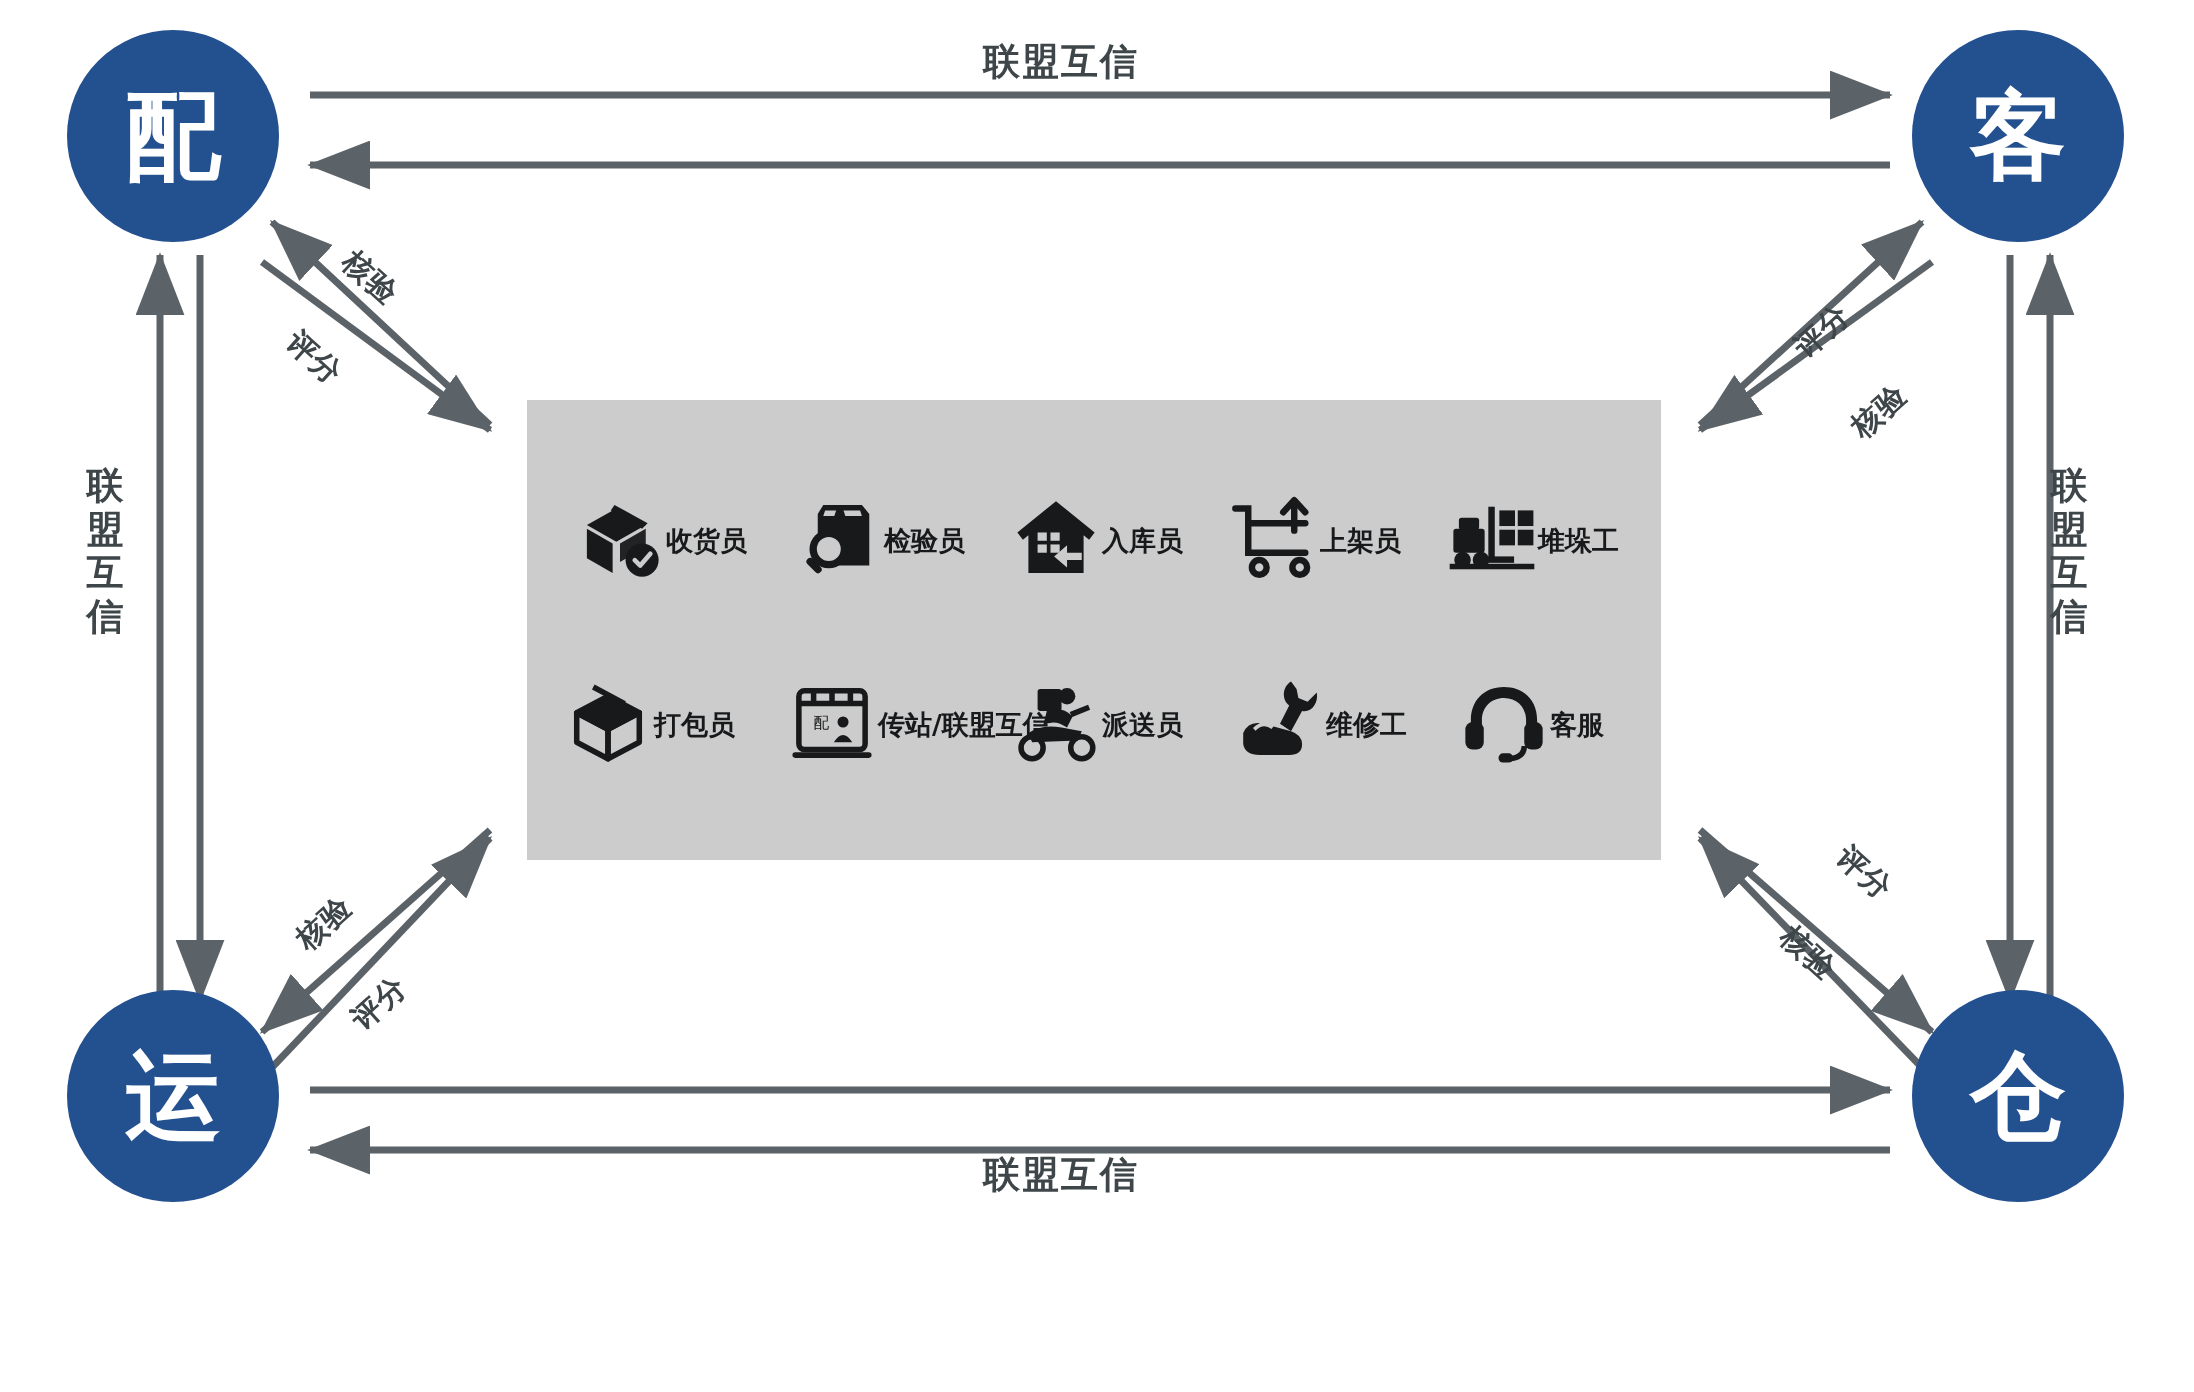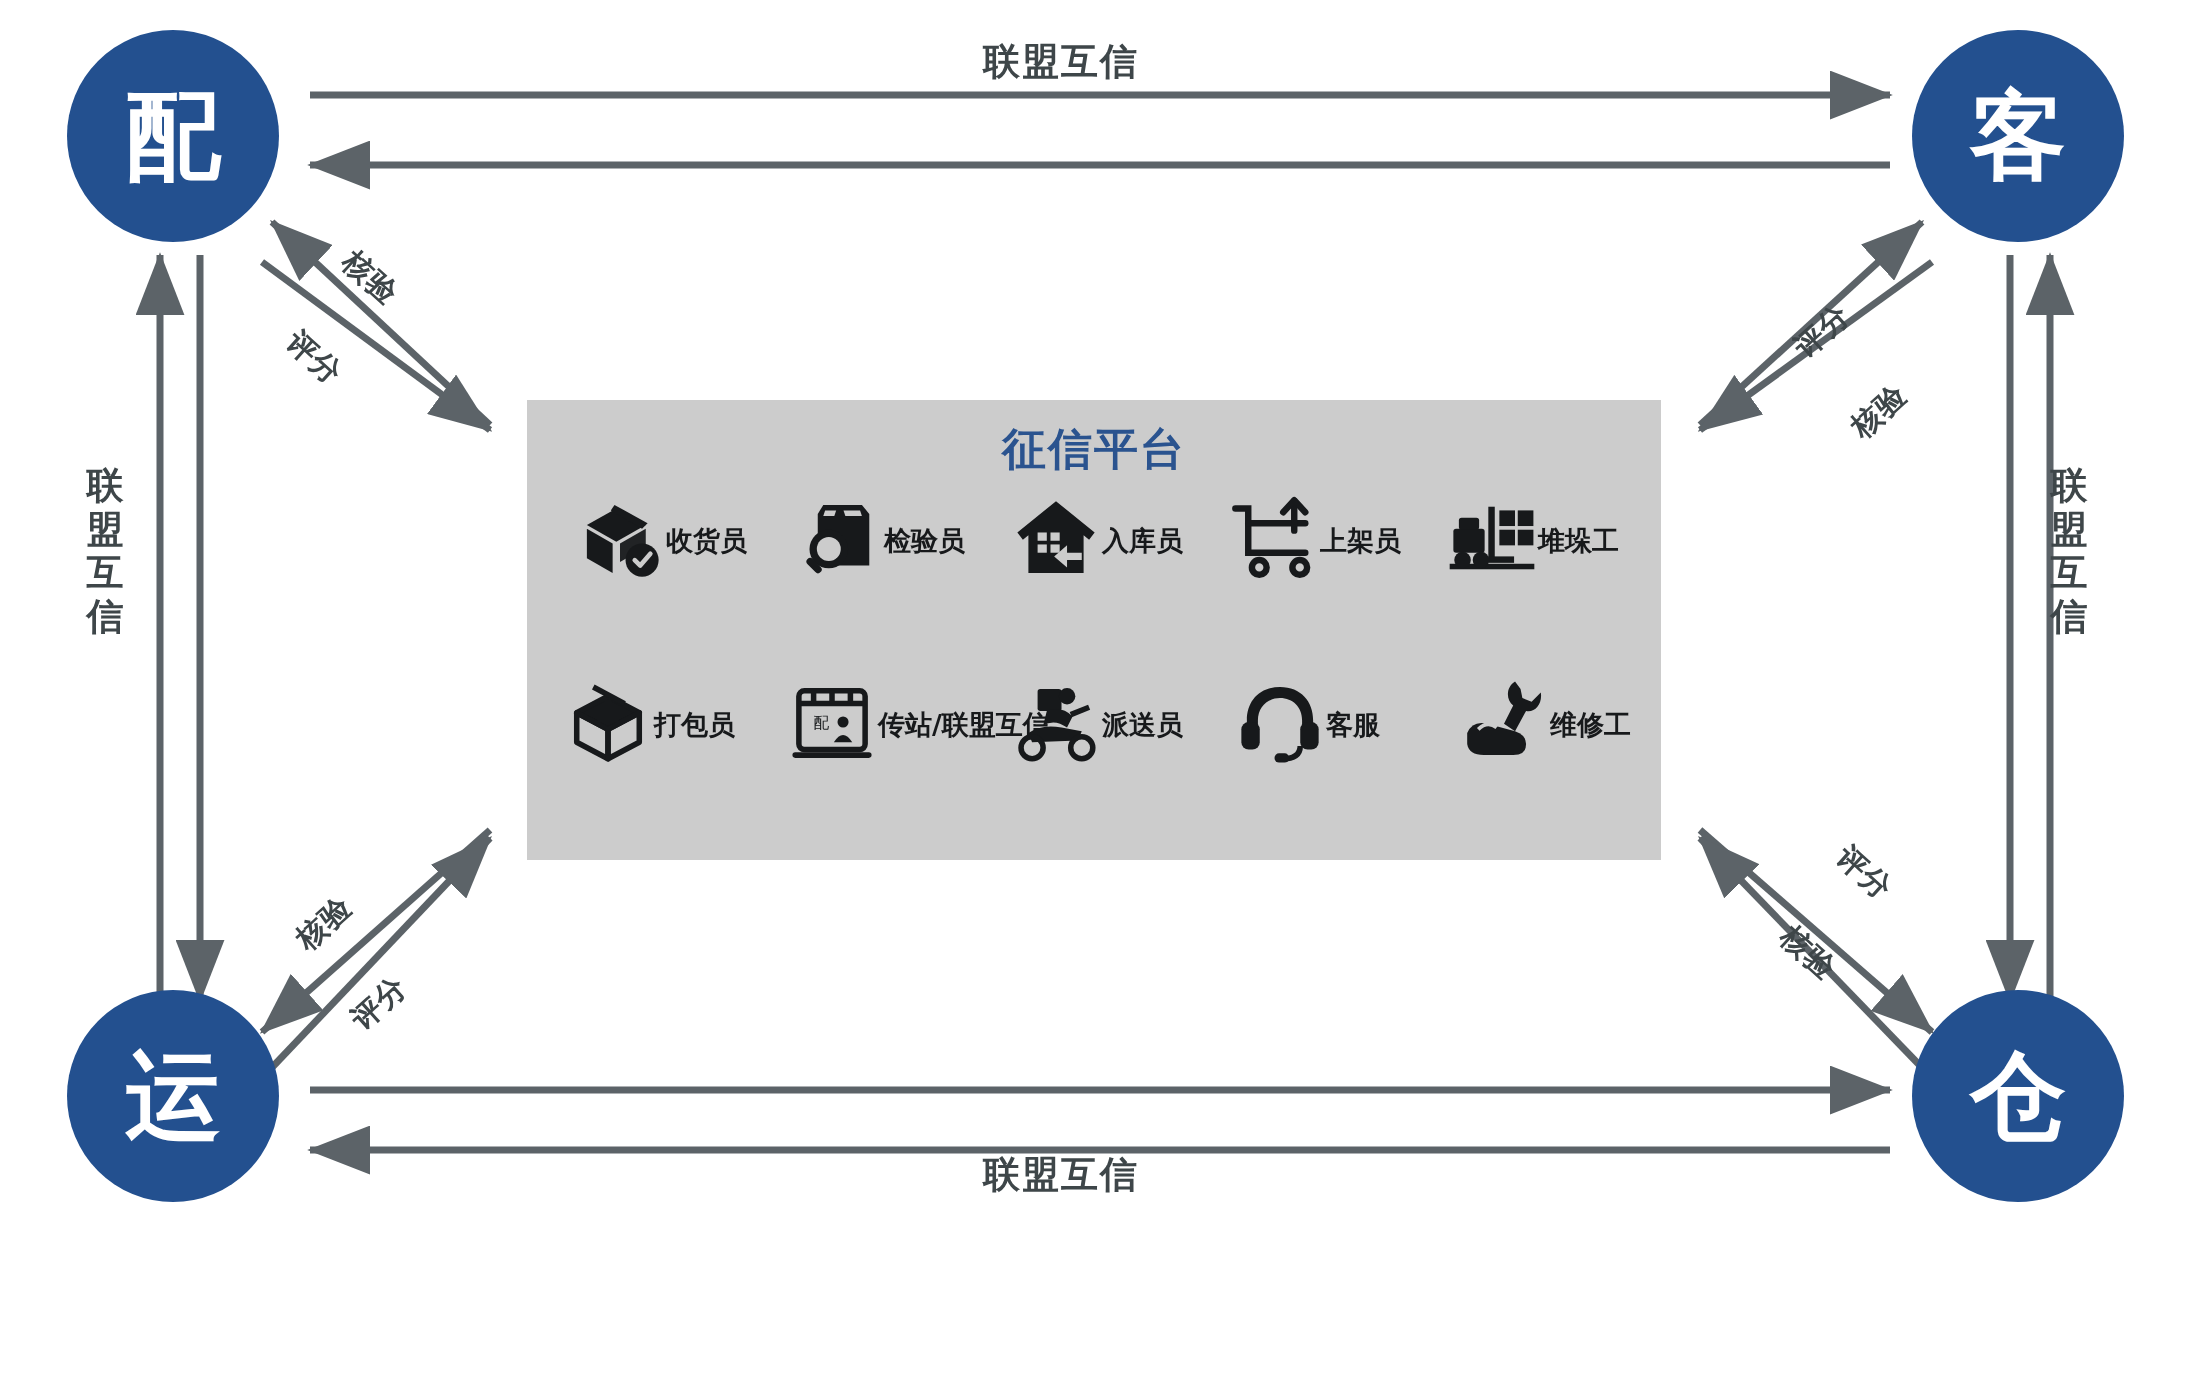--- a/index.html
+++ b/index.html
@@ -189,21 +189,20 @@
   <div class="edge-label lbl-d" id="lbl-tl-1">核验</div>
   <div class="edge-label lbl-d" id="lbl-tl-2">评分</div>
   <div class="edge-label lbl-d" id="lbl-tr-1">评分</div>
   <div class="edge-label lbl-d" id="lbl-tr-2">核验</div>
   <div class="edge-label lbl-d" id="lbl-bl-1">核验</div>
   <div class="edge-label lbl-d" id="lbl-bl-2">评分</div>
   <div class="edge-label lbl-d" id="lbl-br-1">评分</div>
   <div class="edge-label lbl-d" id="lbl-br-2">核验</div>
 
   <div id="platform">
-    <div id="platform-title">征信平台</div>
 
     <div class="roles-row" id="roles-row-1">
 
       <div class="role">
         <span class="role-icon">
           <svg viewBox="0 0 100 100" fill="#17191b">
             <path d="M14 36 L46 18 L78 36 L46 54 Z"></path>
             <path d="M14 40 L42 56 L42 88 L14 72 Z"></path>
             <path d="M50 56 L78 40 L78 60 L50 76 Z" opacity="0.95"></path>
             <path d="M44 14 L80 34 L74 40 L40 20 Z"></path>
@@ -318,38 +317,38 @@
             <circle cx="78" cy="78" r="12" fill="none" stroke="#17191b" stroke-width="6"></circle>
             <path d="M66 42 L86 34" stroke="#17191b" stroke-width="6"></path>
           </svg>
         </span>
         <span class="role-label">派送员</span>
       </div>
 
       <div class="role">
         <span class="role-icon">
           <svg viewBox="0 0 100 100" fill="#17191b">
+            <path d="M62 6 C52 12 52 26 60 32 L50 52 L62 60 L74 38 C84 40 92 30 90 18 L80 28 L70 24 L68 14 Z"></path>
+            <path d="M10 62 q6 -14 22 -10 l30 8 q12 4 12 14 q0 12 -14 12 L28 86 q-16 0 -18 -12 Z"></path>
+            <path d="M22 58 q10 -10 20 -2" fill="none" stroke="#cccccc" stroke-width="4"></path>
+          </svg>
+        </span>
+        <span class="role-label">维修工</span>
+      </div>
+
+      <div class="role">
+        <span class="role-icon">
+          <svg viewBox="0 0 100 100" fill="#17191b">
             <path d="M50 12 C27 12 14 28 14 48 L14 62 L26 62 L26 48 C26 34 36 24 50 24 C64 24 74 34 74 48 L74 62 L86 62 L86 48 C86 28 73 12 50 12 Z"></path>
             <rect x="8" y="50" width="20" height="30" rx="8"></rect>
             <rect x="72" y="50" width="20" height="30" rx="8"></rect>
             <path d="M72 76 q0 14 -20 14" fill="none" stroke="#17191b" stroke-width="6"></path>
             <rect x="44" y="84" width="16" height="10" rx="5"></rect>
           </svg>
         </span>
         <span class="role-label">客服</span>
       </div>
 
-      <div class="role">
-        <span class="role-icon">
-          <svg viewBox="0 0 100 100" fill="#17191b">
-            <path d="M62 6 C52 12 52 26 60 32 L50 52 L62 60 L74 38 C84 40 92 30 90 18 L80 28 L70 24 L68 14 Z"></path>
-            <path d="M10 62 q6 -14 22 -10 l30 8 q12 4 12 14 q0 12 -14 12 L28 86 q-16 0 -18 -12 Z"></path>
-            <path d="M22 58 q10 -10 20 -2" fill="none" stroke="#cccccc" stroke-width="4"></path>
-          </svg>
-        </span>
-        <span class="role-label">维修工</span>
-      </div>
-
     </div>
   </div>
 
 
 </div>
 
 </body></html>

